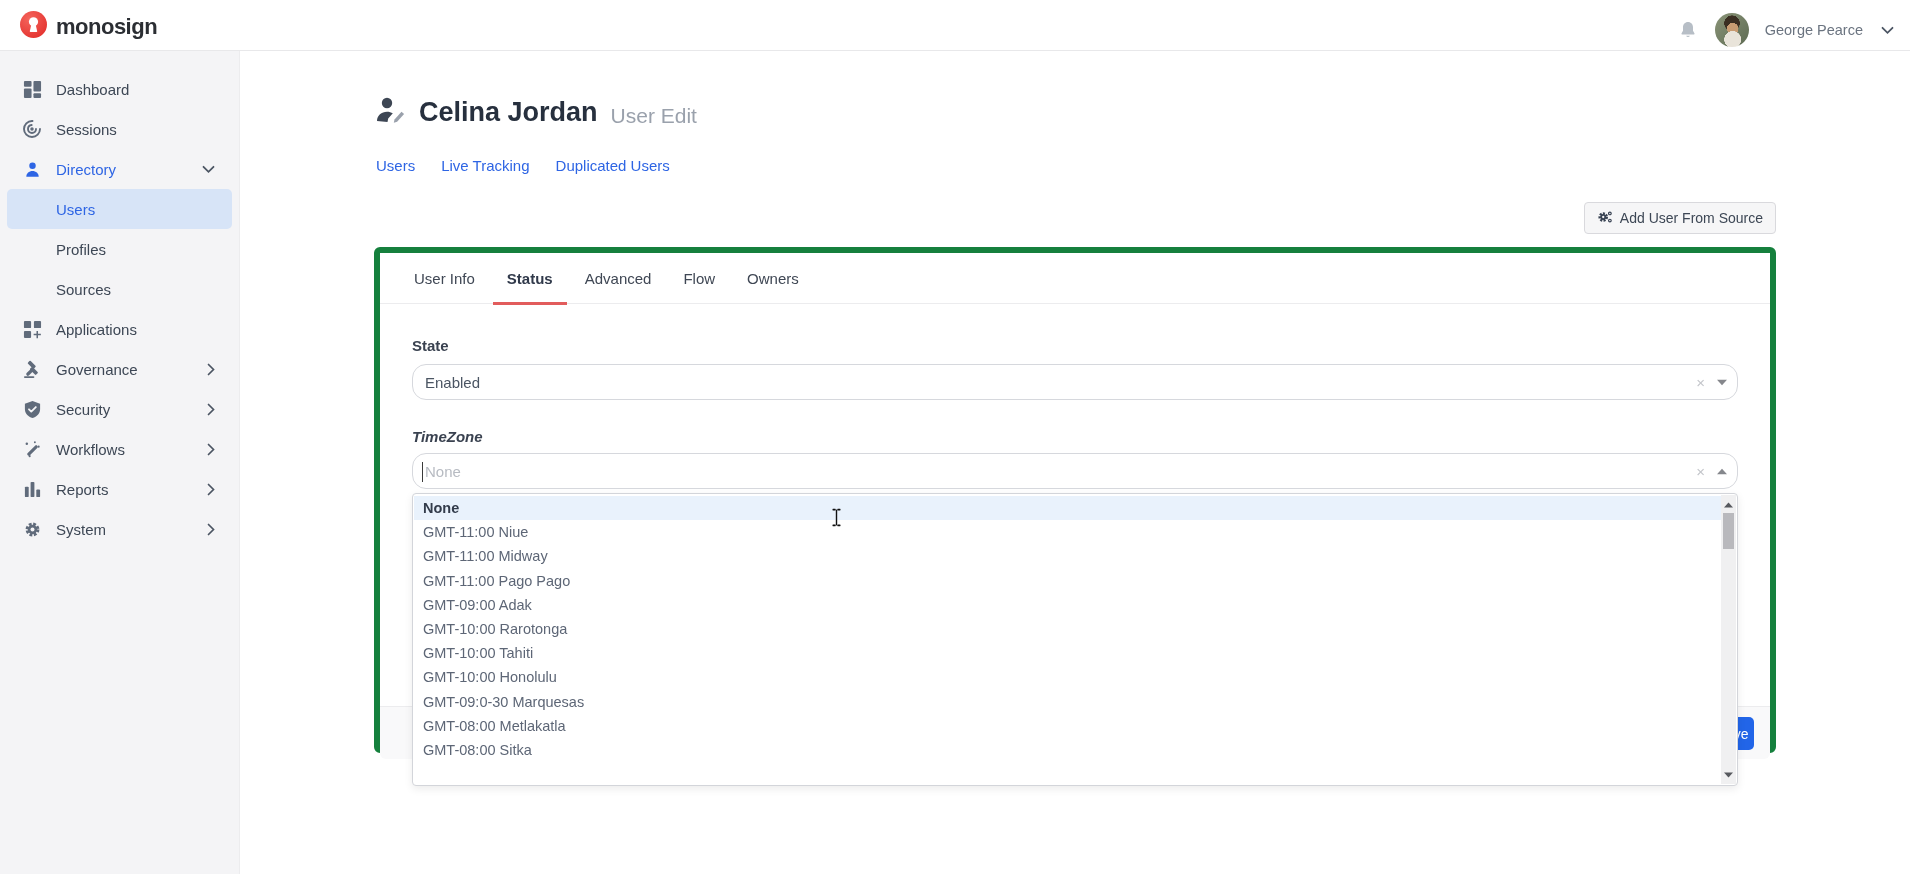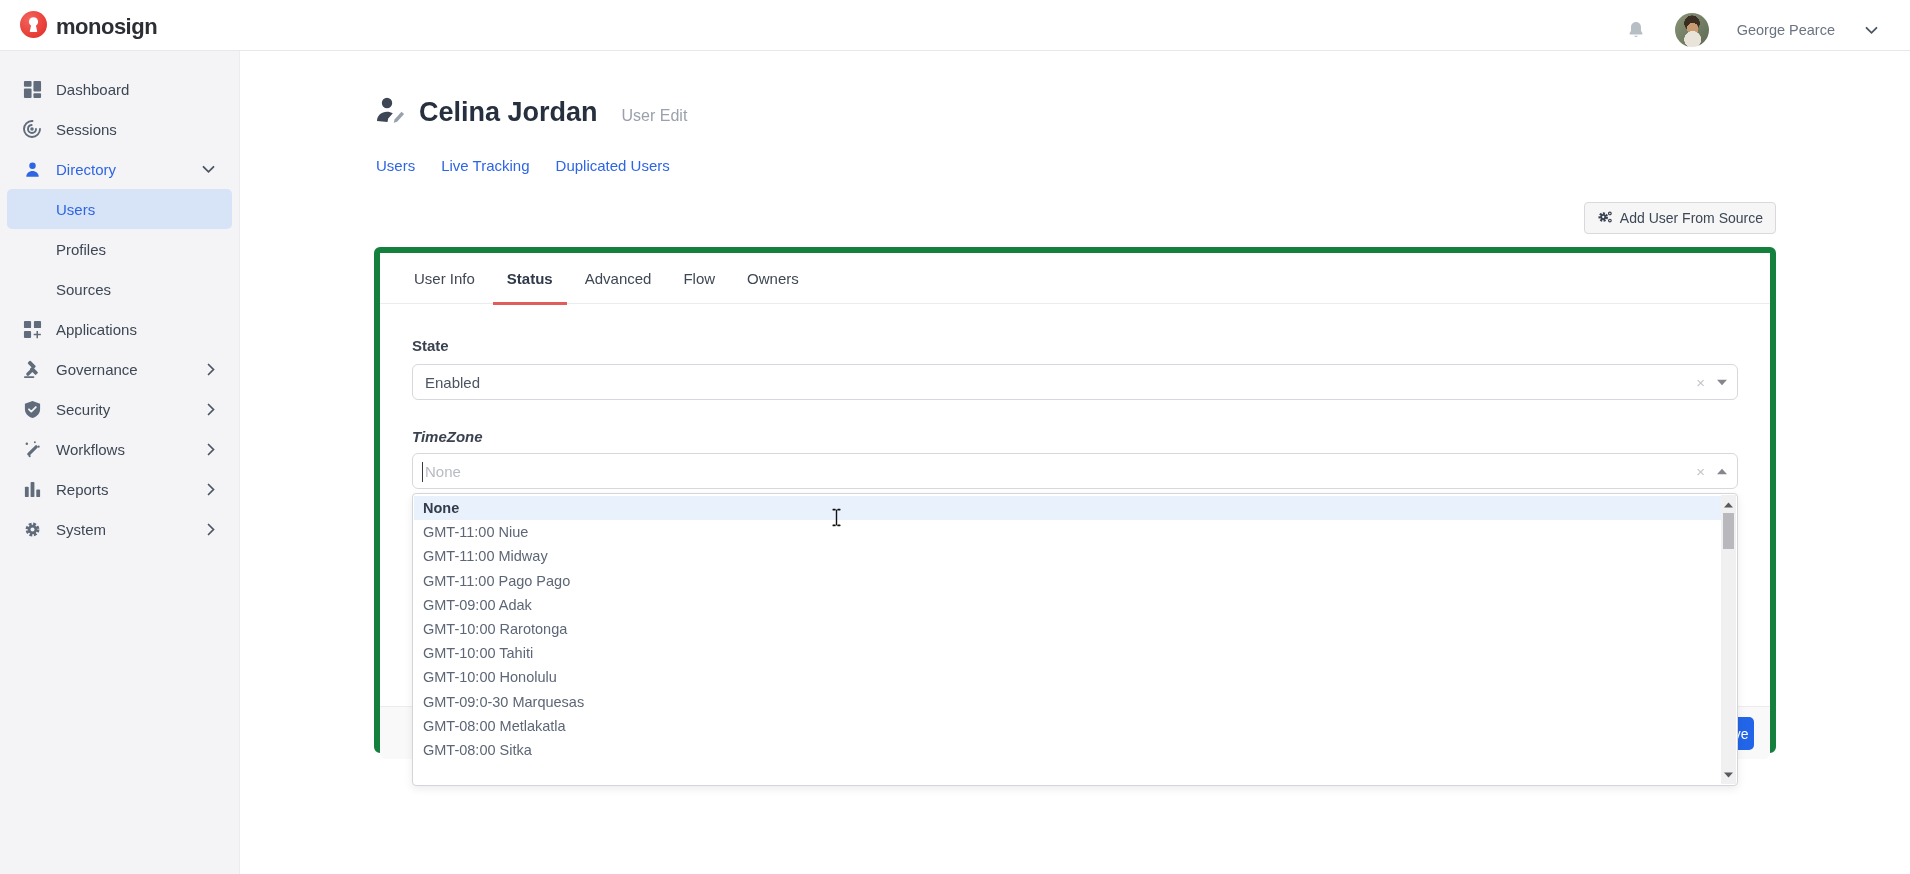--- a/index.html
+++ b/index.html
@@ -4,21 +4,21 @@
 <style>
   * { margin:0; padding:0; box-sizing:border-box; }
   html,body { background:#fff; }
   body { font-family:"Liberation Sans", sans-serif; color:#3d4755; }
   .app { position:relative; width:1910px; height:874px; overflow:hidden; background:#737373; }
 
   
   .header { position:absolute; top:0; left:0; right:0; height:51px; background:#fff; border-bottom:1px solid #e8e8ea; z-index:30; }
   .brand { position:absolute; left:20px; top:11px; display:flex; align-items:center; gap:9px; }
   .brand-text { font-size:22px; font-weight:700; color:#2b2e33; letter-spacing:-0.5px; }
-  .header-right { position:absolute; right:32px; top:0; height:59px; display:flex; align-items:center; gap:28px; }
+  .header-right { position:absolute; right:16px; top:0; height:59px; display:flex; align-items:center; gap:16px; }
   .bell { width:22px; height:22px; display:flex; align-items:center; justify-content:center; cursor:pointer; }
   .avatar { width:34px; height:34px; border-radius:50%; overflow:hidden;
     background:
       radial-gradient(circle at 52% 78%, #e9e4da 0 26%, transparent 27%),
       radial-gradient(circle at 52% 46%, #c79b72 0 22%, transparent 23%),
       radial-gradient(circle at 50% 30%, #3a2e22 0 26%, transparent 27%),
       linear-gradient(135deg,#8a9478,#5d6a52); }
   .user-name { font-size:14.5px; color:#6b7480; }
   .hdr-chevron { margin-left:2px; }
 
@@ -28,35 +28,35 @@
   .side-item .s-ico { width:20px; height:20px; margin-right:14px; display:flex; align-items:center; justify-content:center; flex:0 0 20px; }
   .side-item .s-chev { position:absolute; right:24px; display:flex; align-items:center; }
   .side-item.sub { padding-left:56px; }
   .side-item.blue { color:#2e65e4; }
   .side-item.active { background:#d7e4f7; margin:0 7px; padding-left:49px; border-radius:5px; color:#2e65e4; }
 
   
   .main { position:absolute; top:51px; left:240px; right:0; bottom:0; background:#fff; }
   .page-head { position:absolute; top:44px; left:134px; display:flex; align-items:center; gap:13px;text-align:right; }
   .page-title { font-size:27px; font-weight:700; color:#27303e; }
-  .page-sub { font-size:16px; color:#9aa1ac; margin-left:11px; padding-top:8px; }
+  .page-sub { font-size:21px; color:#9aa1ac; margin-left:0; padding-top:8px; }
   .nav-links { position:absolute; top:106px; left:136px; display:flex; gap:26px; }
   .nav-link { font-size:15px; color:#2e65e4; cursor:pointer; text-decoration:none; }
   .add-btn { position:absolute; top:151px; right:134px; height:32px; display:flex; align-items:center; gap:7px;
     background:#f6f6f7; border:1px solid #d9d9dd; border-radius:4px; padding:0 12px; font-size:14px; color:#3d4755; cursor:pointer; }
 
   
   .card { position:absolute; top:196px; left:134px; right:134px; height:506px; background:#fff; border:6px solid #15803d; border-radius:6px; }
   .tabs { position:absolute; top:0; left:0; right:0; height:51px; display:flex; align-items:center; gap:28px; padding:0 32px; border-bottom:1px solid #ececee; }
   .tab { position:relative; height:51px; display:flex; align-items:center; padding:0 2px; font-size:15px; color:#3f4754; cursor:pointer; }
   .tab.active { font-weight:700; color:#30394a; }
   .tab.active::after { content:""; position:absolute; left:-12px; right:-12px; bottom:-1px; height:3px; background:#e25c5c; }
 
   .fld-label { position:absolute; left:32px; font-size:15px; font-weight:700; color:#3a4250; }
-  .select { position:absolute; left:32px; right:32px; height:36px; border:1px solid #d6d8dd; border-radius:6px; background:#fff; display:flex; align-items:center; cursor:pointer; }
+  .select { position:absolute; left:32px; right:32px; height:36px; border:1px solid #d6d8dd; border-radius:14px; background:#fff; display:flex; align-items:center; cursor:pointer; }
   .select .sel-text { font-size:15px; color:#4b5563; padding-left:12px; }
   .sel-controls { position:absolute; right:10px; top:0; height:100%; display:flex; align-items:center; gap:12px; }
   .clear-x { font-size:15px; color:#c3c5ca; cursor:pointer; line-height:1; }
   .sel-arrow { display:flex; cursor:pointer; }
   .tz-input { position:absolute; left:0; top:0; width:100%; height:100%; border:none; outline:none; background:transparent;
     font-family:"Liberation Sans",sans-serif; font-size:15px; color:#4b5563; padding-left:12px; }
   .tz-input::placeholder { color:#b7bbc2; }
   .caret { position:absolute; left:9px; top:8px; width:1px; height:20px; background:#3a3a3a; }
 
   

